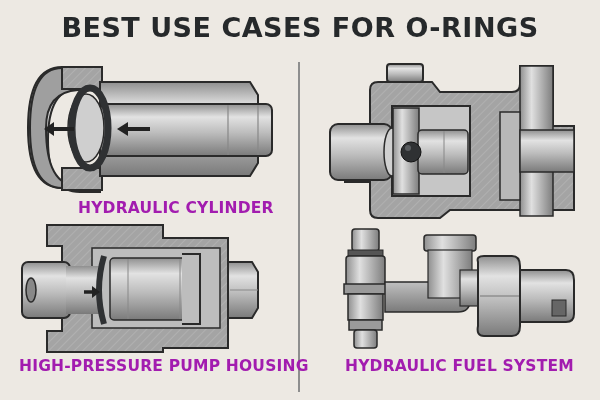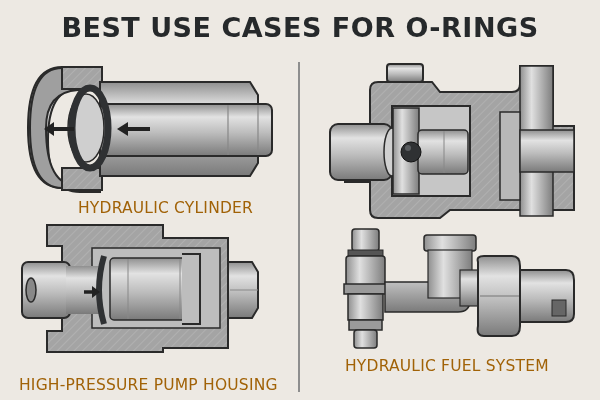--- a/index.html
+++ b/index.html
@@ -1,20 +1,20 @@
 <!DOCTYPE html>
 <html><head>
 <meta charset="utf-8">
 <style>
   html,body{margin:0;padding:0;}
   body{width:600px;height:400px;background:#ede9e3;overflow:hidden;position:relative;font-family:"DejaVu Sans","Liberation Sans",sans-serif;}
   .title{position:absolute;left:0;top:12px;width:600px;text-align:center;font-size:27px;font-weight:bold;color:#26292b;letter-spacing:0.5px;}
   .divider{position:absolute;left:298px;top:62px;width:2px;height:330px;background:#8e8e8e;}
   .panel{position:absolute;}
-  .caption{position:absolute;font-size:15.5px;font-weight:normal;color:#a16207;white-space:nowrap;letter-spacing:0.2px;}
+  .caption{position:absolute;font-size:15.5px;font-weight:bold;color:#a21caf;white-space:nowrap;letter-spacing:0.2px;}
   svg{position:absolute;overflow:visible;}
 </style>
 </head>
 <body>
 
 <div class="title">BEST USE CASES FOR O-RINGS</div>
 <div class="divider"></div>
 
 <svg width="0" height="0" style="position:absolute">
   <defs>
@@ -118,21 +118,21 @@
     <path d="M182,254 L200,254 L200,324 L182,324" fill="#bdbdbd" stroke="#2a2a2a" stroke-width="2"></path>
 
     <path d="M228,262 L252,262 L258,272 L258,308 L252,318 L228,318 Z" fill="url(#cylV)" stroke="#2a2a2a" stroke-width="2"></path>
     <line x1="230" y1="290" x2="258" y2="290" stroke="#888" stroke-width="1"></line>
 
     <g>
       <line x1="84" y1="292" x2="94" y2="292" stroke="#222" stroke-width="3.5"></line>
       <polygon points="100,292 92,286 92,298" fill="#222"></polygon>
     </g>
   </svg>
-  <div class="caption" style="left:19px;top:376px">HIGH-PRESSURE PUMP HOUSING</div>
+  <div class="caption" style="left:19px;top:357px">HIGH-PRESSURE PUMP HOUSING</div>
 </div>
 
 <div class="panel">
   <svg width="300" height="400" style="left:0;top:0">
 
     <rect x="352" y="229" width="27" height="22" rx="3" fill="url(#cylH)" stroke="#2a2a2a" stroke-width="1.5"></rect>
     <rect x="348" y="250" width="35" height="6" fill="#555" stroke="#2a2a2a" stroke-width="1"></rect>
     <rect x="346" y="256" width="39" height="30" rx="3" fill="url(#cylH)" stroke="#2a2a2a" stroke-width="1.5"></rect>
     <rect x="344" y="284" width="42" height="10" fill="#9a9a9a" stroke="#2a2a2a" stroke-width="1.5"></rect>
     <rect x="348" y="294" width="35" height="26" fill="url(#cylH)" stroke="#2a2a2a" stroke-width="1.5"></rect>

